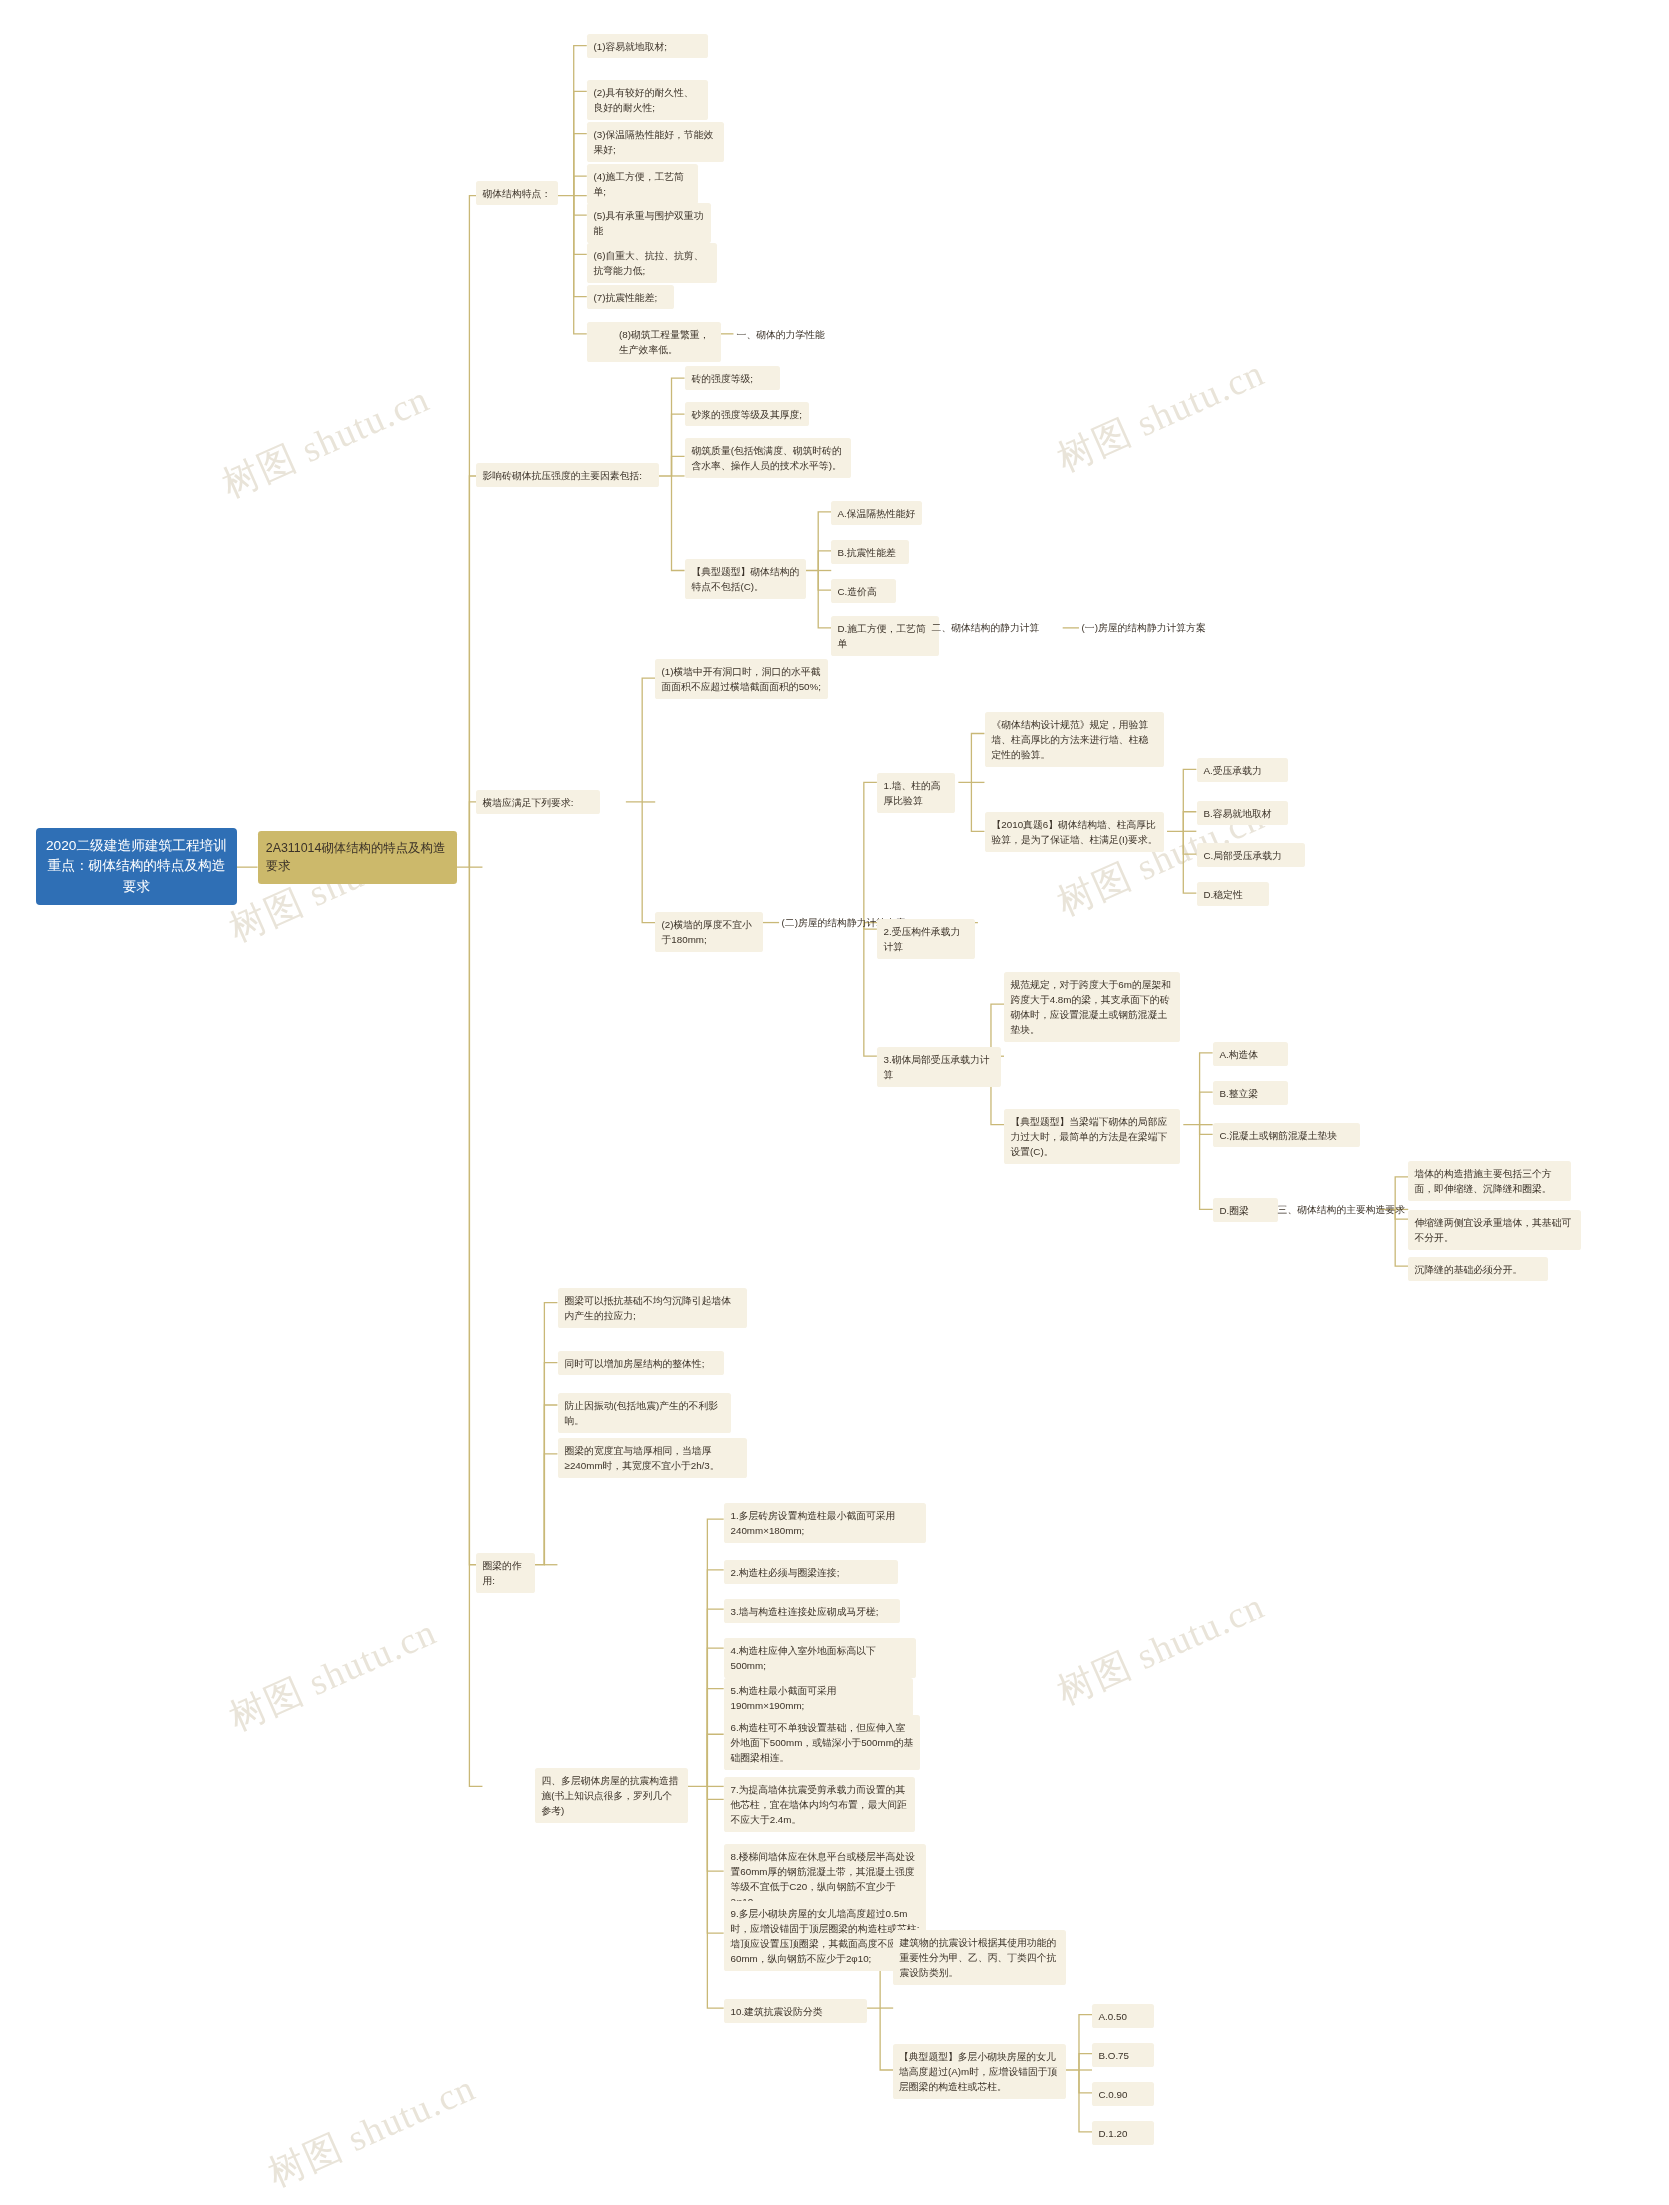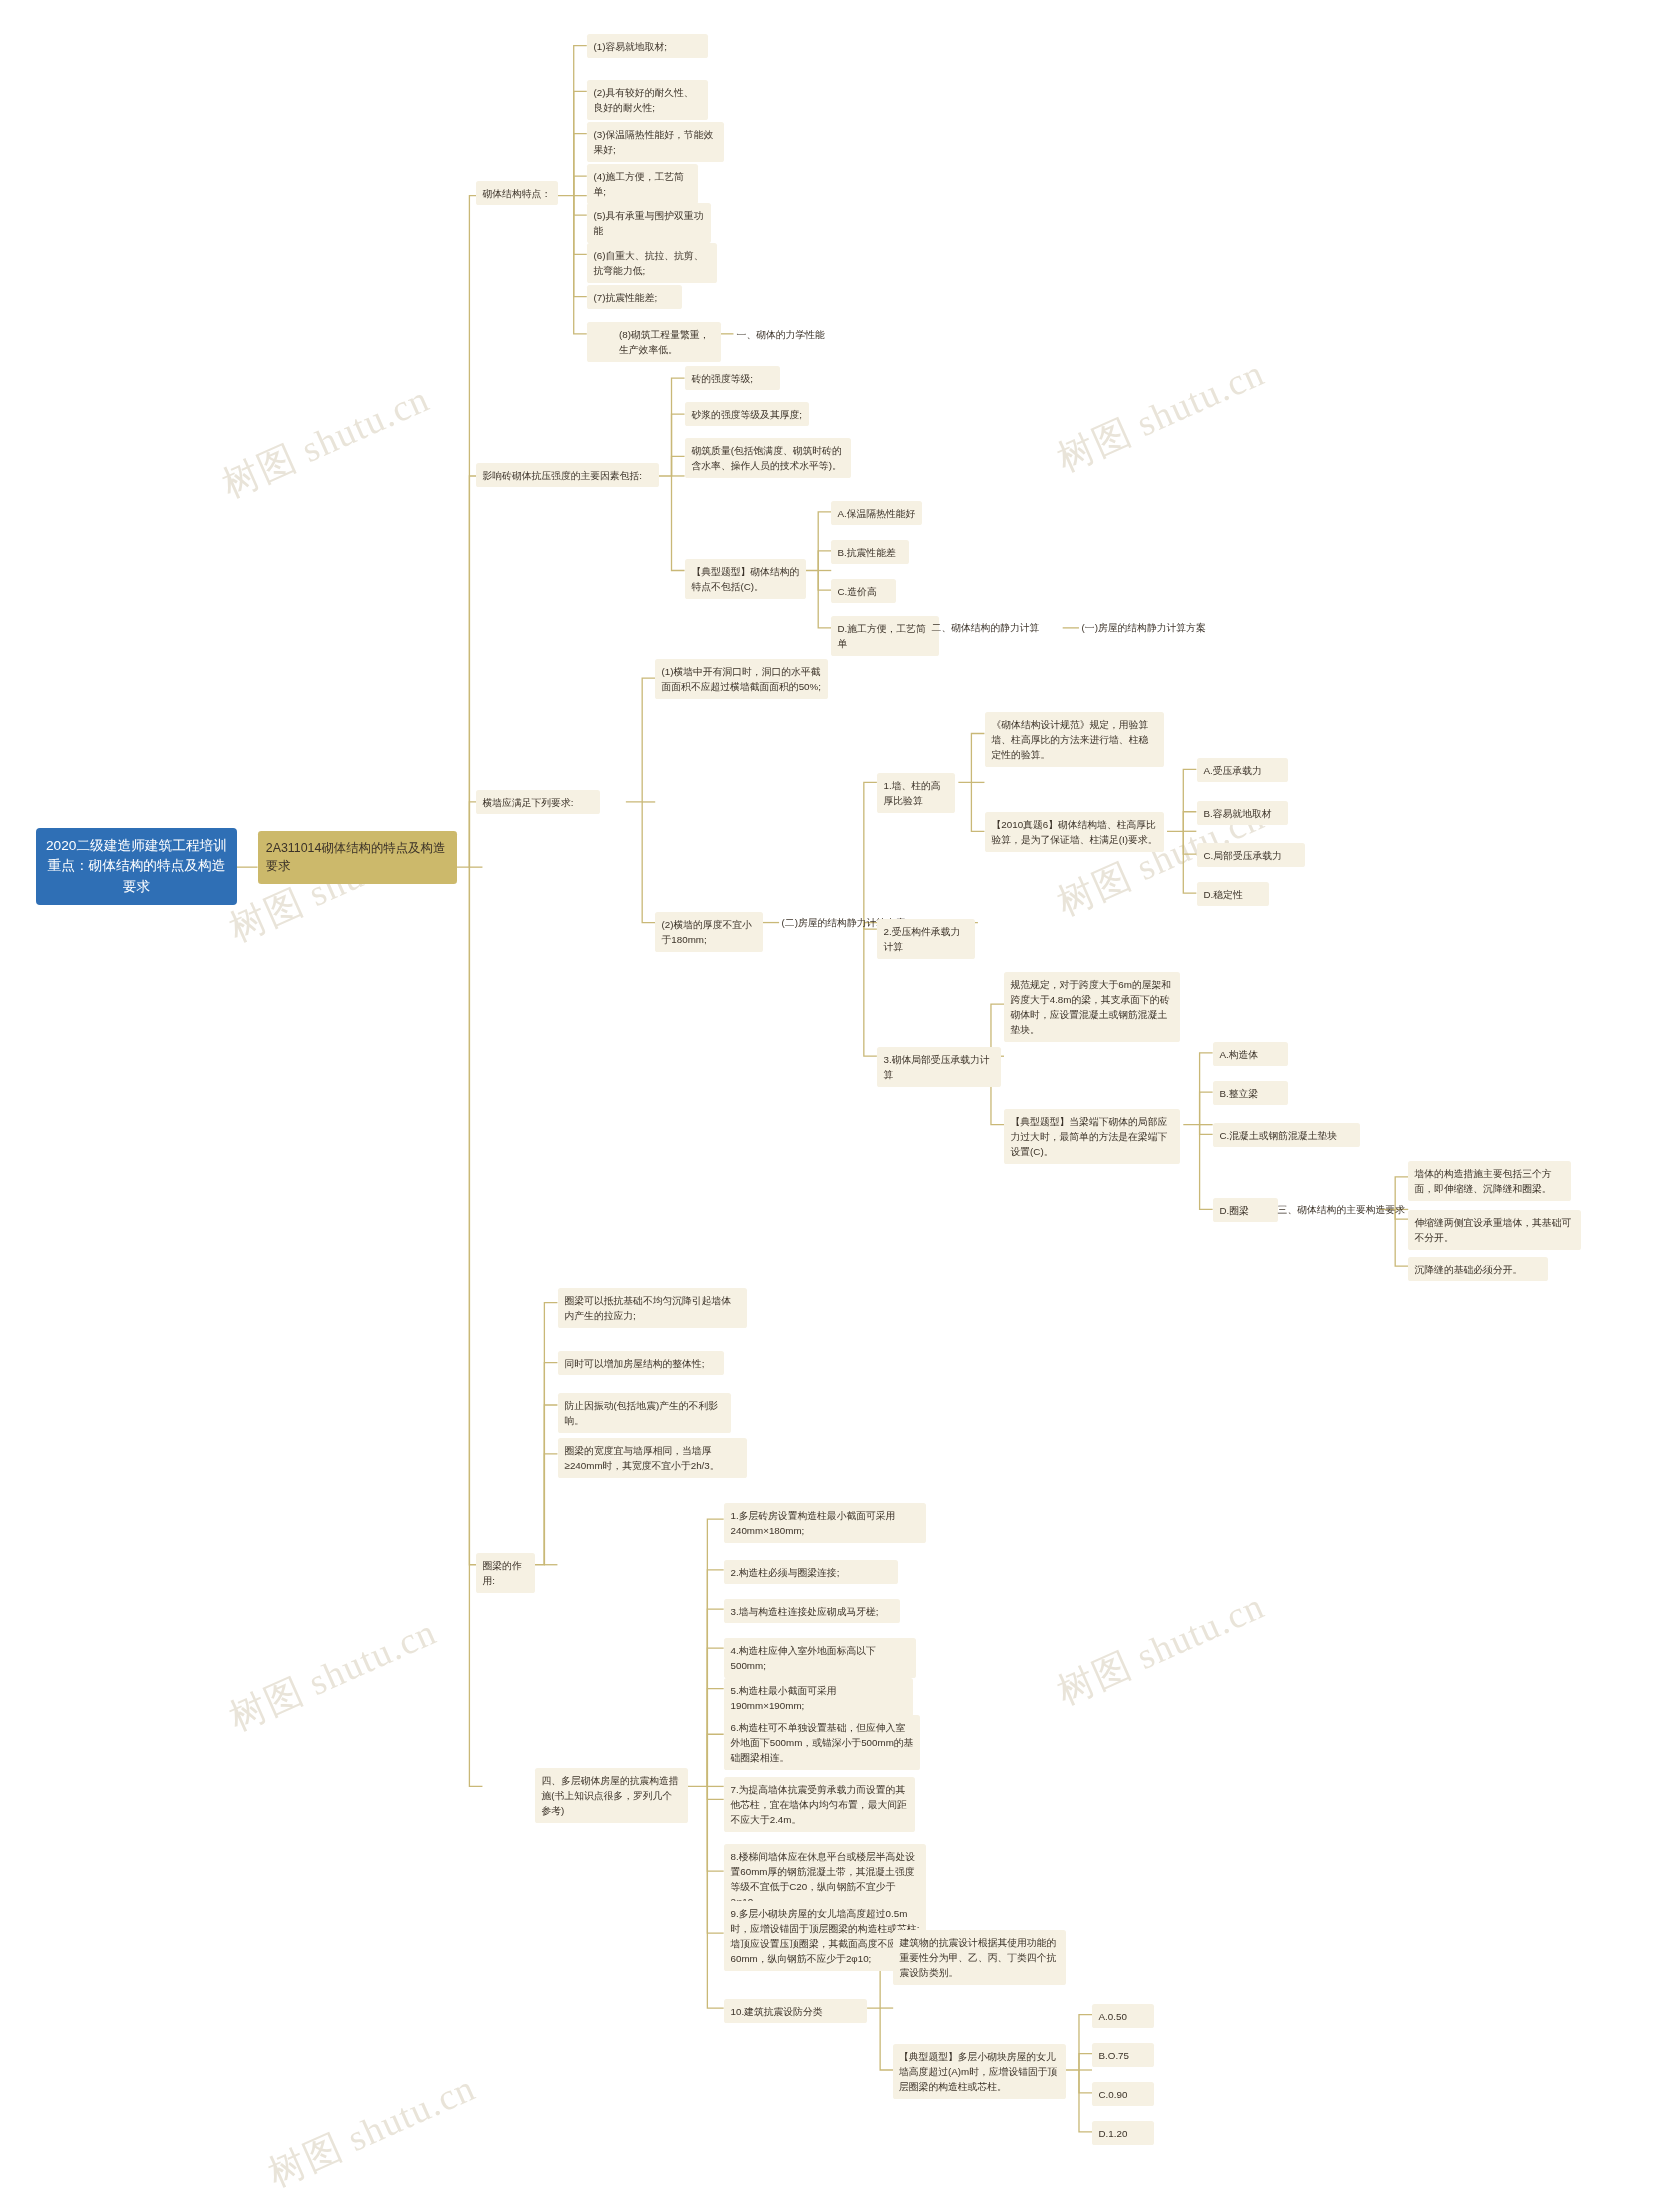--- a/index.html
+++ b/index.html
@@ -140,21 +140,21 @@
 
   <div class="node n-l1" style="left:258px;top:831px;width:199px;">2A311014砌体结构的特点及构造要求</div>
 
   <div class="node n-l2" style="left:476px;top:181px;width:82px;">砌体结构特点：</div>
   <div class="node n-l3" style="left:587px;top:34px;width:121px;">(1)容易就地取材;</div>
   <div class="node n-l3" style="left:587px;top:80px;width:121px;">(2)具有较好的耐久性、良好的耐火性;</div>
   <div class="node n-l3" style="left:587px;top:122px;width:137px;">(3)保温隔热性能好，节能效果好;</div>
   <div class="node n-l3" style="left:587px;top:164px;width:111px;">(4)施工方便，工艺简单;</div>
   <div class="node n-l3" style="left:587px;top:203px;width:124px;">(5)具有承重与围护双重功能</div>
   <div class="node n-l3" style="left:587px;top:243px;width:130px;">(6)自重大、抗拉、抗剪、抗弯能力低;</div>
-  <div class="node n-l3" style="left:587px;top:285px;width:95px;">(7)抗震性能差;</div>
+  <div class="node n-l3" style="left:587px;top:285px;width:87px;">(7)抗震性能差;</div>
   <div class="node n-l3" style="left:587px;top:322px;width:134px;padding-left:32px;">(8)砌筑工程量繁重，生产效率低。</div>
   <div class="node n-plain" style="left:734px;top:325px;width:117px;"></div>
   <div class="node n-plain" style="left:734px;top:325px;width:117px;">一、砌体的力学性能</div>
 
   <div class="node n-l2" style="left:476px;top:463px;width:183px;">影响砖砌体抗压强度的主要因素包括:</div>
   <div class="node n-l3" style="left:685px;top:366px;width:95px;">砖的强度等级;</div>
   <div class="node n-l3" style="left:685px;top:402px;width:124px;">砂浆的强度等级及其厚度;</div>
   <div class="node n-l3" style="left:685px;top:438px;width:166px;">砌筑质量(包括饱满度、砌筑时砖的含水率、操作人员的技术水平等)。</div>
   <div class="node n-l3" style="left:685px;top:559px;width:121px;">【典型题型】砌体结构的特点不包括(C)。</div>
   <div class="node n-l3" style="left:831px;top:501px;width:91px;">A.保温隔热性能好</div>

